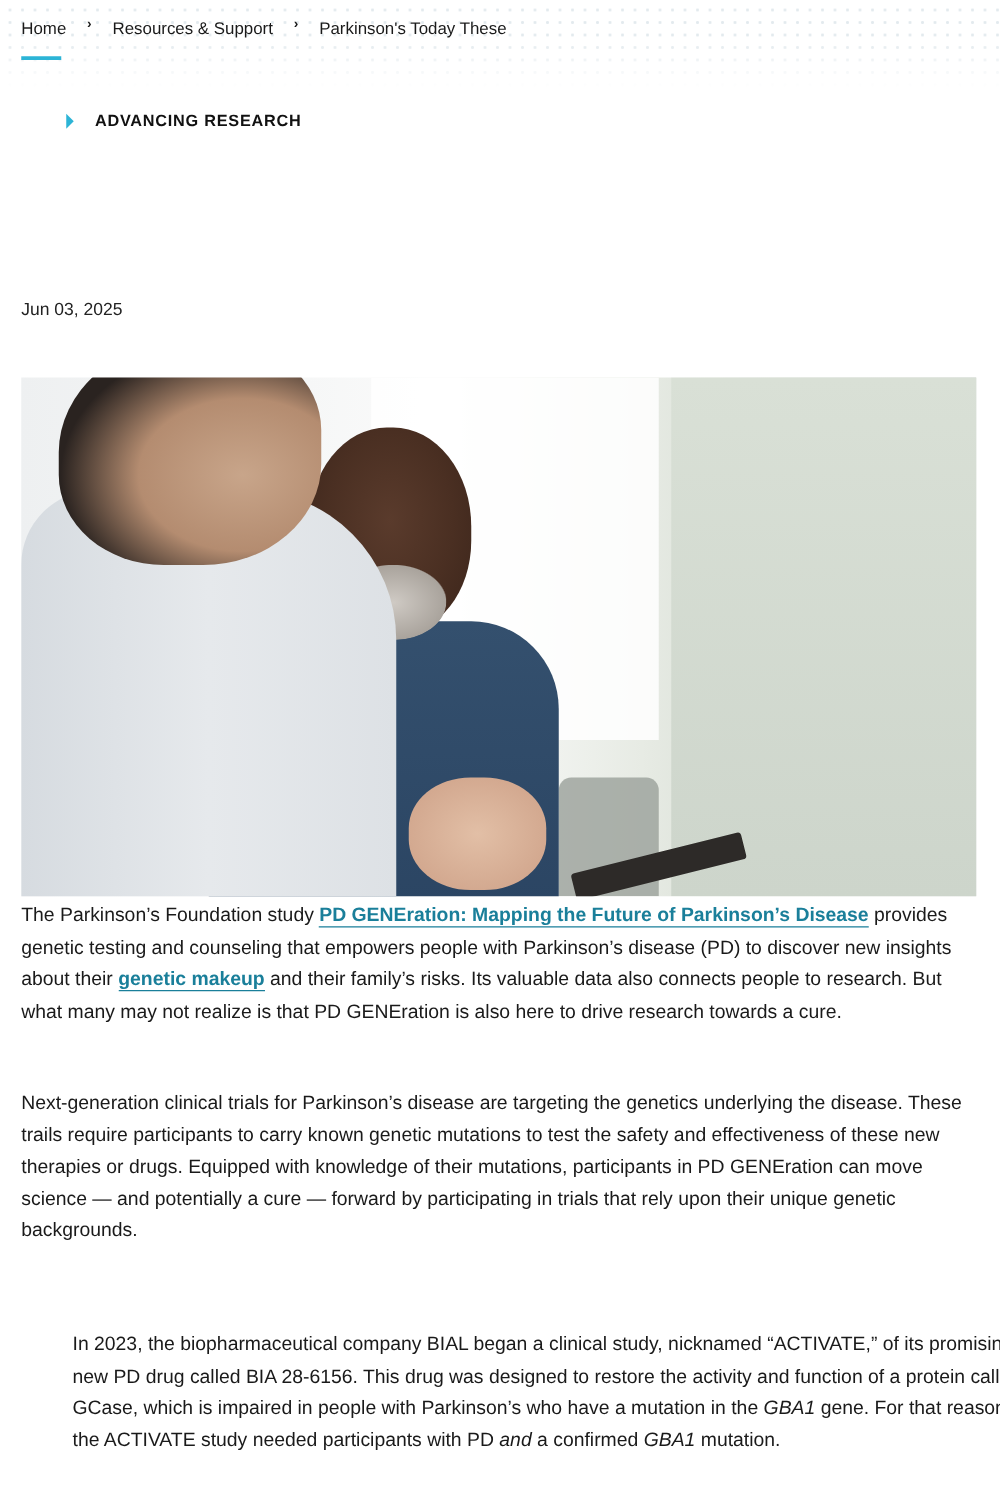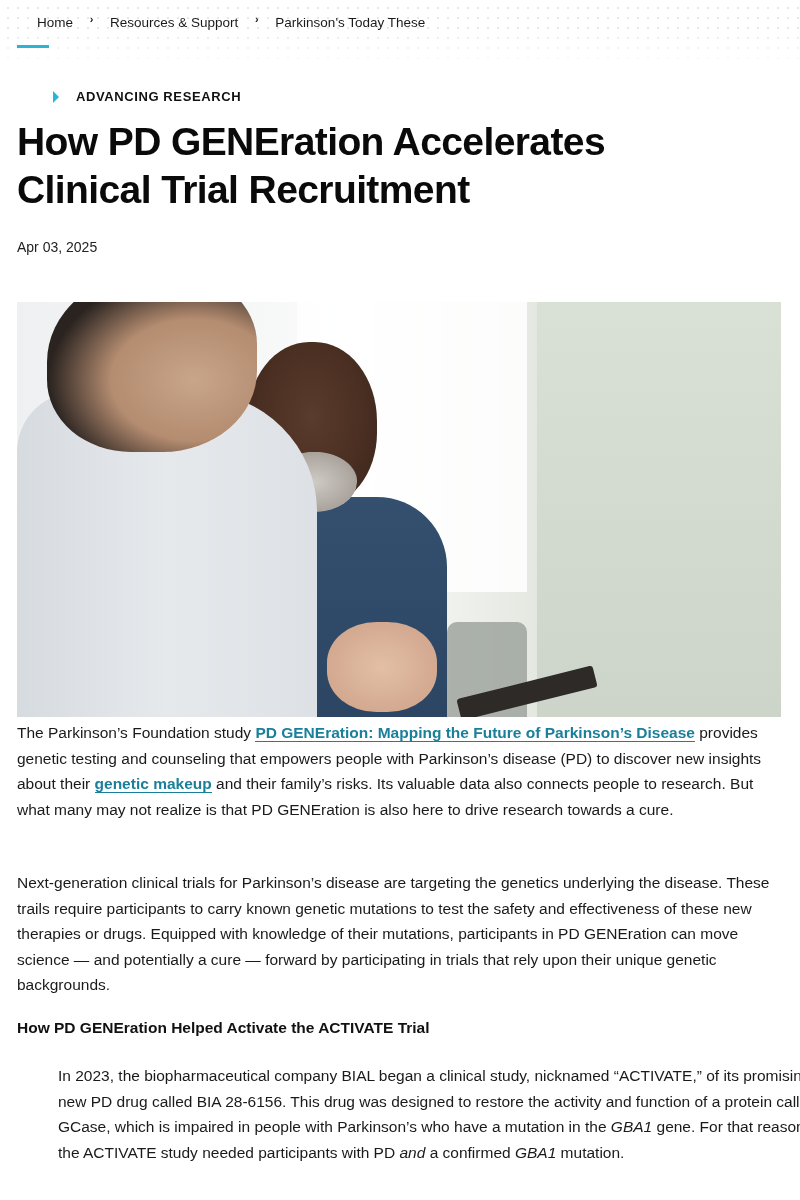--- a/index.html
+++ b/index.html
@@ -21,21 +21,21 @@
       background-position: 3px 3px;
     }
     .header-band::after {
       content: ""; position: absolute; left: 0; right: 0; bottom: 0; height: 40px;
       background: linear-gradient(to bottom, rgba(255,255,255,0), #fff);
     }
 
     .breadcrumb {
       position: absolute; left: 17px; top: 15px;
       display: flex; align-items: flex-start;
-      font-size: 13.5px; color: #1a1a1a; z-index: 2; margin-left: 20px;
+      font-size: 13.5px; color: #1a1a1a; z-index: 2;
     }
     .breadcrumb a { color: #1a1a1a; text-decoration: none; }
     .breadcrumb .sep {
       display: inline-block; font-size: 11px; margin: 0 0 0 0;
       width: 37px; text-align: center; position: relative; top: -2px;
       font-weight: bold;
     }
     .breadcrumb-underline {
       position: absolute; left: 17px; top: 45px; width: 32px; height: 3px;
       background: #2cb4d6; z-index: 2;
@@ -150,38 +150,36 @@
     <span class="sep">›</span>
     <a href="#">Parkinson's Today These</a>
   </nav>
   <div class="breadcrumb-underline"></div>
 
   <div class="eyebrow">
     <span class="tri"></span>
     <span>ADVANCING RESEARCH</span>
   </div>
 
-  <h1 class="title">How PD GENEration Accelerates Clinical Trial Recruitment</h1>
 
-  <div class="date">Apr 03, 2025</div>
+  <div class="date">Jun 03, 2025</div>
 
   <div class="hero" role="img" aria-label="Doctor talking with a smiling older patient">
     <div class="window"></div>
     <div class="wall"></div>
     <div class="chair"></div>
     <div class="patient-shirt"></div>
     <div class="patient-head"></div>
     <div class="beard"></div>
     <div class="doctor-coat"></div>
     <div class="doctor-head"></div>
     <div class="hand"></div>
     <div class="tablet"></div>
   </div>
 
   <p class="body-text p1"><span>The Parkinson’s Foundation study </span><a href="#">PD GENEration: Mapping the Future of Parkinson’s Disease</a><span> provides genetic testing and counseling that empowers people with Parkinson’s disease (PD) to discover new insights about their </span><a href="#">genetic makeup</a><span> and their family’s risks. Its valuable data also connects people to research. But what many may not realize is that PD GENEration is also here to drive research towards a cure.</span></p>
 
   <p class="body-text p2">Next-generation clinical trials for Parkinson’s disease are targeting the genetics underlying the disease. These trails require participants to carry known genetic mutations to test the safety and effectiveness of these new therapies or drugs.  Equipped with knowledge of their mutations, participants in PD GENEration can move science — and potentially a cure — forward by participating in trials that rely upon their unique genetic backgrounds.</p>
 
-  <h2 class="subhead">How PD GENEration Helped Activate the ACTIVATE Trial</h2>
 
   <p class="body-text p3"><span>In 2023, the biopharmaceutical company BIAL began a clinical study, nicknamed “ACTIVATE,” of its promising new PD drug called BIA 28-6156. This drug was designed to restore the activity and function of a protein called GCase, which is impaired in people with Parkinson’s who have a mutation in the </span><em>GBA1</em><span> gene. For that reason, the ACTIVATE study needed participants with PD </span><em>and</em><span> a confirmed </span><em>GBA1</em><span> mutation.</span></p>
 
 </div>
 
 </body></html>

